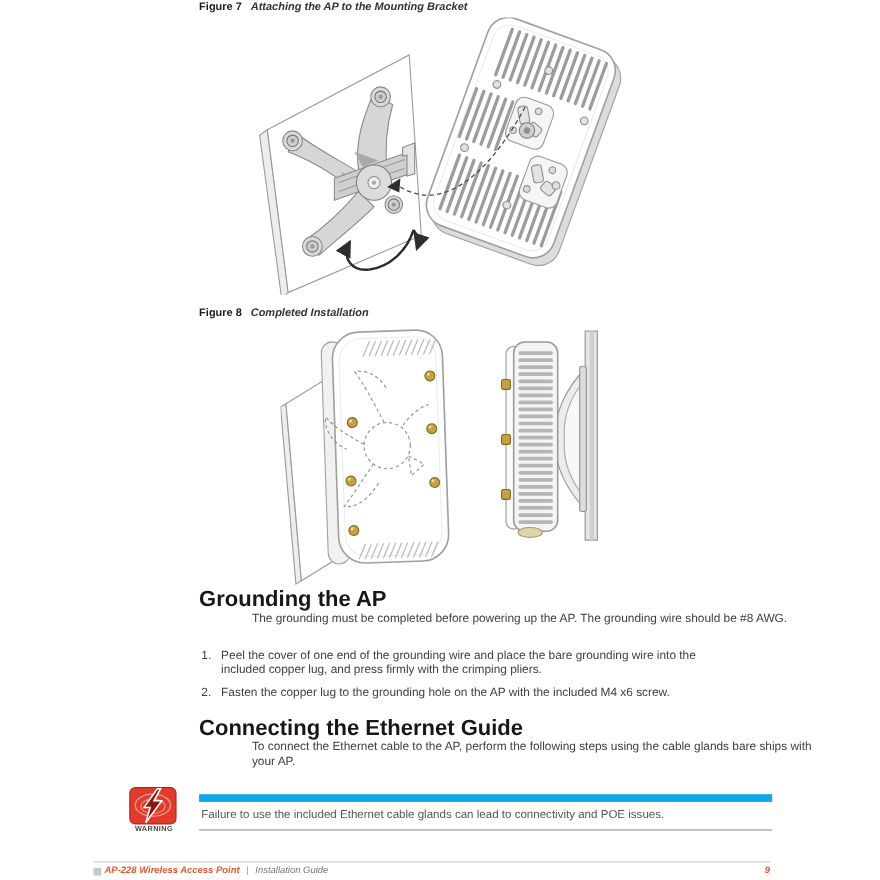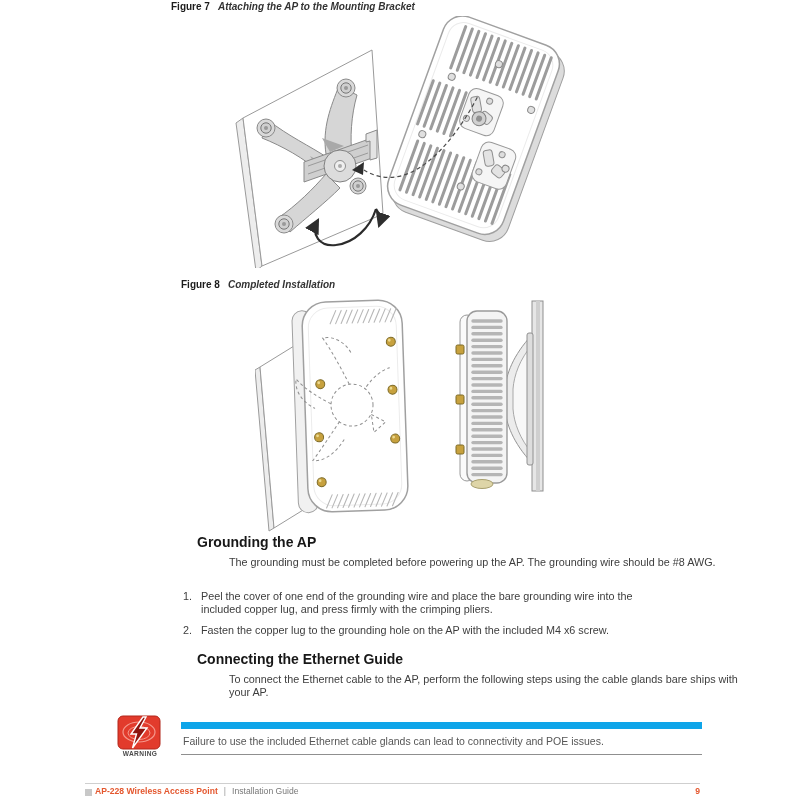--- a/index.html
+++ b/index.html
@@ -6,52 +6,52 @@
   #page{
     position:relative;width:800px;height:800px;background:#ffffff;overflow:hidden;
     font-family:"Liberation Sans","DejaVu Sans",sans-serif;color:#3d3d3d;
   }
   .abs{position:absolute;}
   
   .figcap{display:flex;gap:8px;align-items:baseline;font-size:10px;}
   .figcap .lab{font-weight:bold;color:#1c1c1c;}
   .figcap .cap{font-style:italic;color:#333;font-weight:bold;}
   
-  .h1{font-size:14px;font-weight:bold;color:#171717;margin-left:16px;}
+  .h1{font-size:20px;font-weight:bold;color:#171717;}
   .para{font-size:10.8px;line-height:13.4px;color:#3d3d3d;margin-left:48px;}
   .olist{font-size:10.8px;line-height:13.4px;color:#3d3d3d;}
   .li{display:flex;}
   .li + .li{margin-top:7px;}
   .li .num{width:18px;flex:0 0 18px;}
   .li .txt{flex:1;}
   
   .warnbox{border-top:7px solid #0ea5e9;border-bottom:1px solid #8f8f8f;
     padding:6px 2px 7px 2px;font-size:10.5px;color:#565656;}
   .warnlabel{font-size:6.6px;font-weight:bold;letter-spacing:0.4px;color:#4a4a4a;text-align:center;}
   
   .footrule{height:1px;background:#cfcfcf;}
-  .footer{display:flex;align-items:flex-end;font-size:8.6px;}
+  .footer{display:flex;align-items:flex-end;font-size:8.6px;font-style:italic;}
   .footer .sq{width:7px;height:7px;background:#c8c8c8;margin-right:3px;}
   .footer .product{font-weight:bold;color:#e4572e;}
   .footer .pipe{color:#9a9a9a;margin:0 6px;}
   .footer .doc{color:#777;}
   .footer .pgnum{margin-left:auto;font-weight:bold;color:#e4572e;}
   
   svg{display:block;}
   .slats line{stroke:#9c9c9c;stroke-width:3;stroke-linecap:round;}
   .hslats line{stroke:#b5b5b5;stroke-width:3.4;stroke-linecap:round;}
   .hatch line{stroke:#b8b8b8;stroke-width:1.1;stroke-linecap:round;}
   .ghost{fill:none;stroke:#8f8f8f;stroke-width:1;stroke-dasharray:3,2.6;}
 </style>
 </head>
 <body>
 
 <div id="page">
 
-  <div class="abs figcap" style="left:171px;top:1px;">
+  <div class="abs figcap" style="left:181px;top:1px;">
     <span class="lab">Figure 7</span>
     <span class="cap">Attaching the AP to the Mounting Bracket</span>
   </div>
 
   <svg class="abs" style="left:230px;top:16px;" width="340" height="252" viewBox="0 0 340 252">
     <defs>
       <marker id="ah" markerWidth="8" markerHeight="8" refX="6" refY="3.5" orient="auto">
         <path d="M0,0 L7,3.5 L0,7 Z" fill="#2e2e2e"></path>
       </marker>
     </defs>

